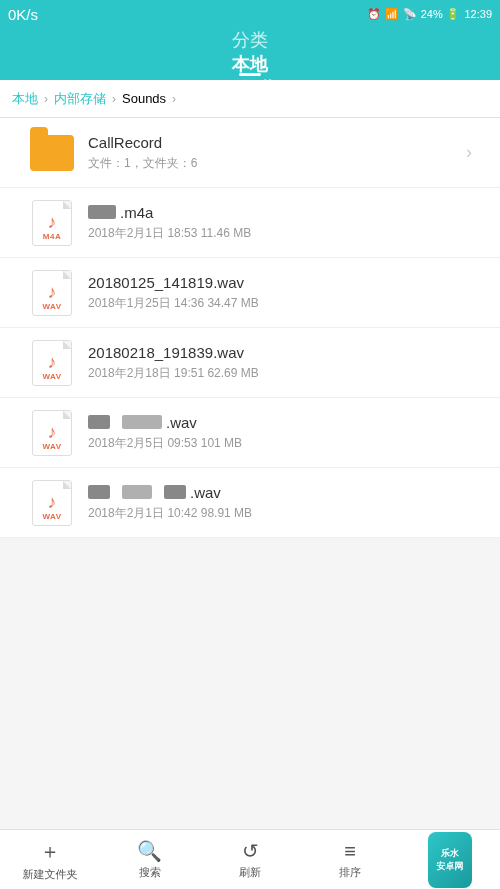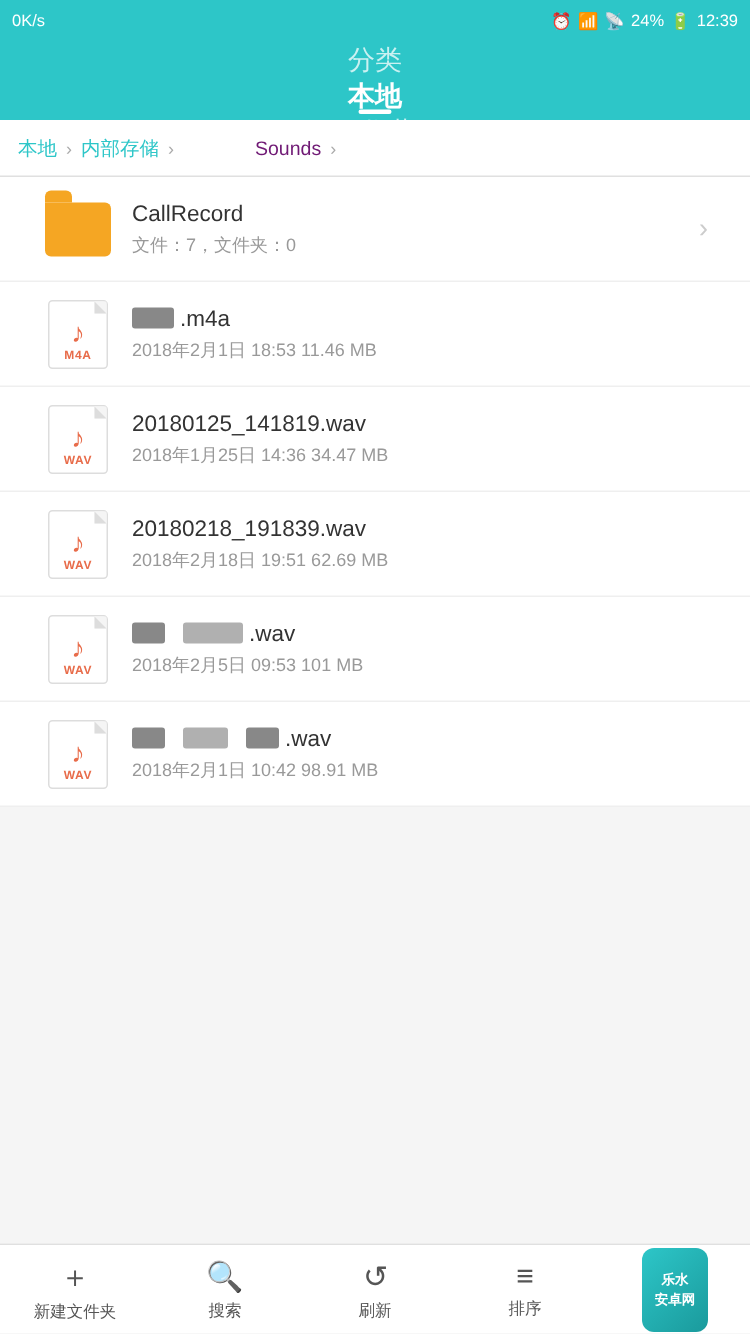--- a/index.html
+++ b/index.html
@@ -20,21 +20,21 @@
       display: flex;
       align-items: center;
       justify-content: flex-end;
       padding: 0 8px;
       font-size: 11px;
       color: #fff;
     }
     .status-left {
       position: absolute;
       left: 8px;
-      font-size: 11px;
+      font-size: 15px;
       color: #fff;
     }
     .status-icons {
       display: flex;
       align-items: center;
       gap: 4px;
       font-size: 11px;
     }
 
     
@@ -88,22 +88,21 @@
     .breadcrumb-item {
       color: #2dc6c8;
       cursor: pointer;
     }
     .breadcrumb-sep {
       margin: 0 6px;
       color: #aaa;
       font-size: 12px;
     }
     .breadcrumb-current {
-      color: #701a75;
-      margin-left: 48px;
+      color: #000000;
     }
 
     
     #file-list {
       width: 100%;
       background: #f5f5f5;
       overflow-y: auto;
       height: calc(889px - 28px - 52px - 38px - 60px);
     }
 
@@ -301,21 +300,21 @@
 </div>
 
 <div id="file-list">
 
   <div class="file-item">
     <div class="file-icon-wrap">
       <div class="folder-icon"></div>
     </div>
     <div class="file-info">
       <div class="file-name">CallRecord</div>
-      <div class="file-meta">文件：7，文件夹：0</div>
+      <div class="file-meta">文件：1，文件夹：6</div>
     </div>
     <span class="chevron-right">›</span>
   </div>
 
   <div class="file-item">
     <div class="file-icon-wrap">
       <div class="audio-icon">
         <span class="note-symbol">♪</span>
         <span class="ext-label">M4A</span>
         <div class="corner-fold"></div>

